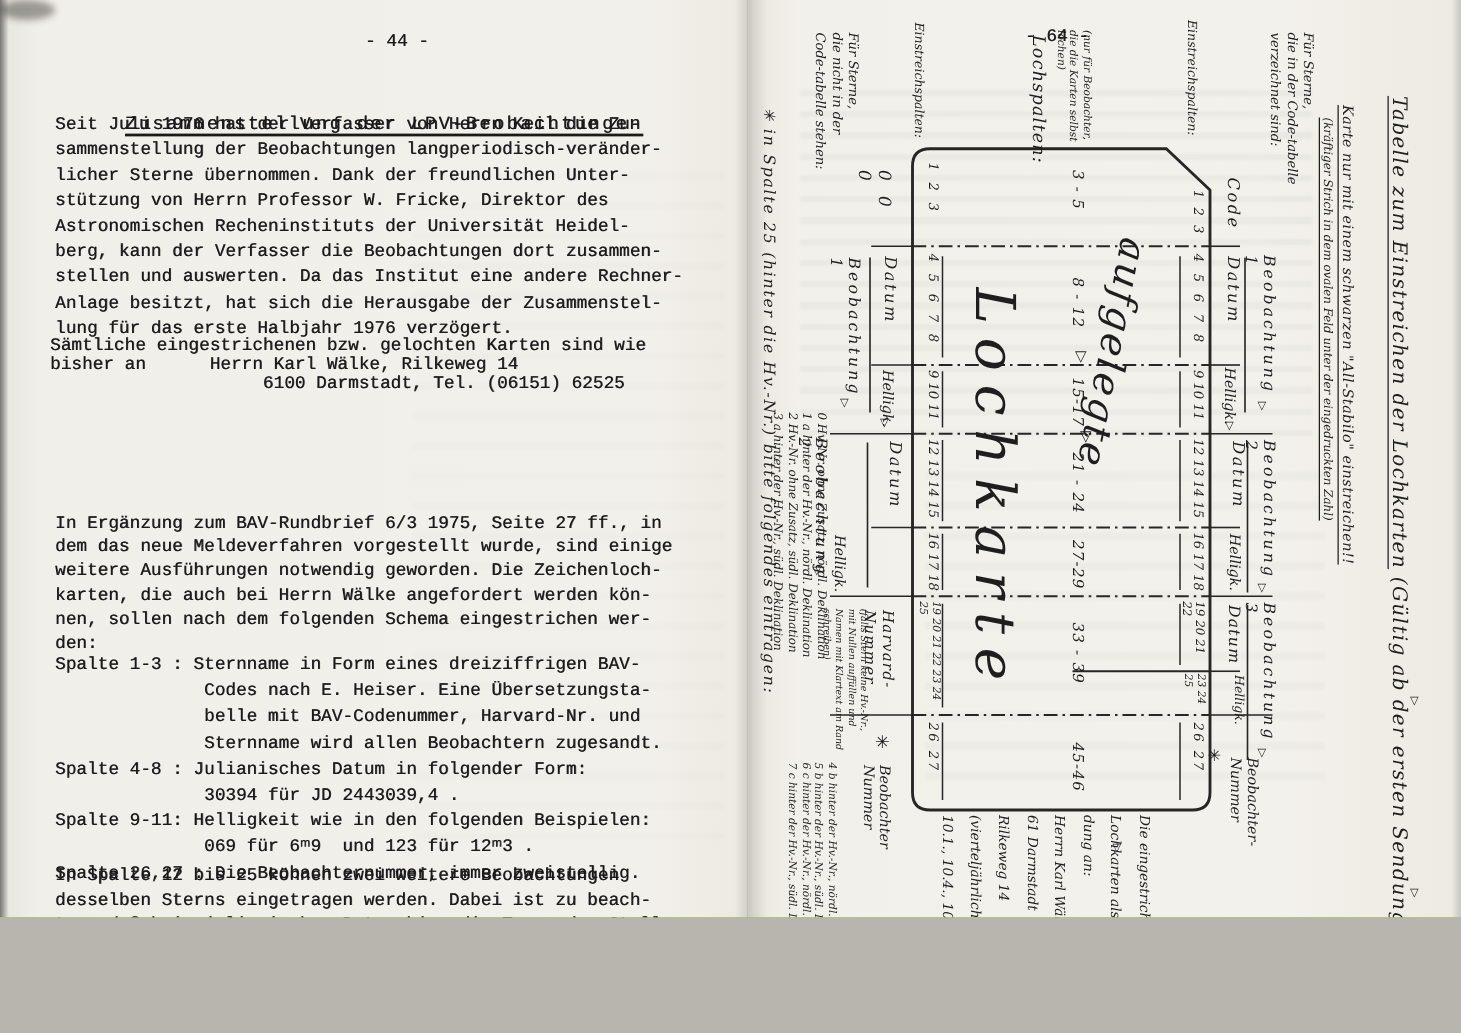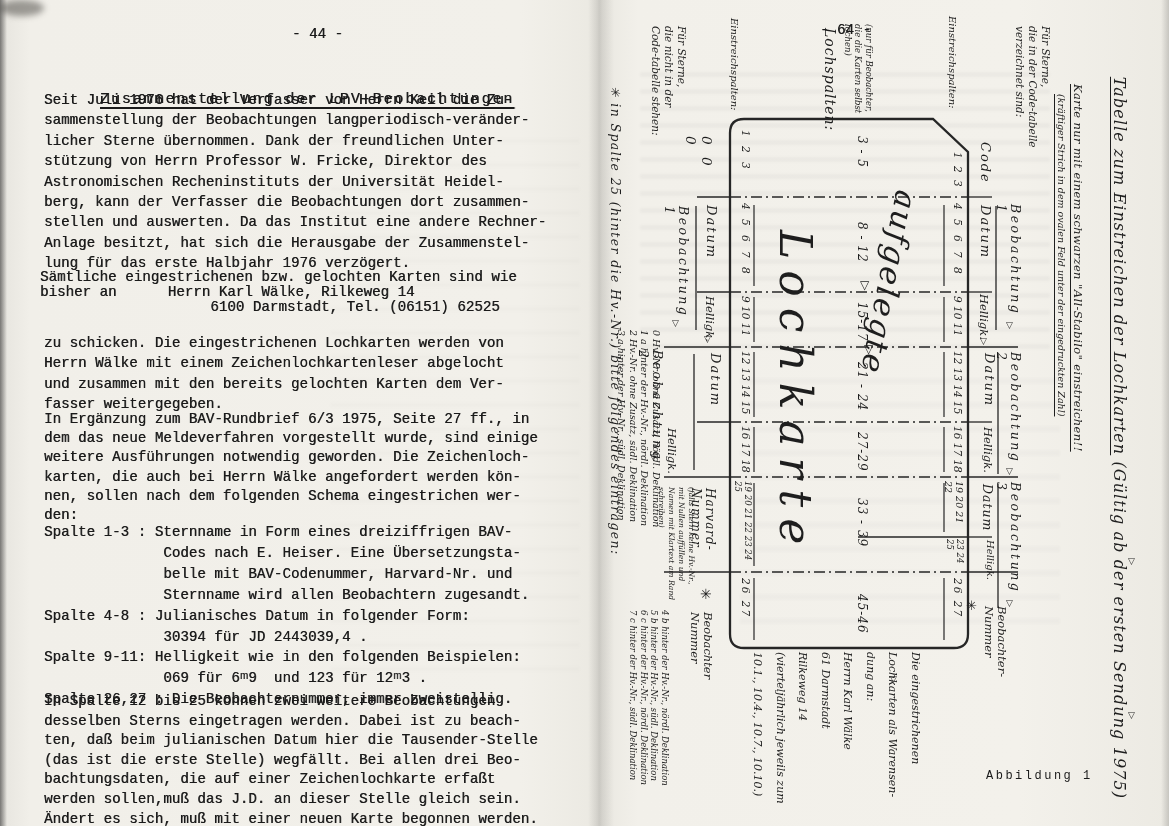--- a/index.html
+++ b/index.html
@@ -1,16 +1,16 @@
 <!DOCTYPE html>
 <html><head>
 <meta charset="utf-8">
 <style>
   html,body{margin:0;padding:0;background:#b8b5ae;}
-  #scan{position:relative;width:1169px;height:826px;overflow:hidden;
+  #scan{position:relative;width:1169px;height:734px;overflow:hidden;
         background:#84cc16;font-family:"Liberation Sans",sans-serif;}
   
   .page{position:absolute;top:0;bottom:0;}
   #page-44{left:0;width:598px;background:linear-gradient(90deg,#e7e5df 0,#f1efe9 30px,#f2f0ea 520px,#ecead f 598px);}
   #page-44{background:linear-gradient(90deg,#e6e4de 0,#f1efe9 30px,#f2f0ea 520px,#ebe9e2 598px);}
   #page-45{left:598px;width:571px;background:linear-gradient(90deg,#e9e7e0 0,#f2f0ea 40px,#f3f1eb 420px,#eceae3 571px);}
   .gutter{position:absolute;top:0;bottom:0;left:588px;width:26px;
           background:linear-gradient(90deg,rgba(0,0,0,0) 0,rgba(20,20,20,.14) 45%,rgba(20,20,20,.10) 55%,rgba(0,0,0,0) 100%);}
   .edge-left{position:absolute;top:0;bottom:0;left:0;width:7px;background:linear-gradient(90deg,rgba(30,30,30,.55),rgba(30,30,30,0));}
   .edge-right{position:absolute;top:0;bottom:0;right:0;width:8px;background:linear-gradient(270deg,rgba(30,30,30,.18),rgba(30,30,30,0));}
@@ -63,24 +63,20 @@
 Astronomischen Recheninstituts der Universität Heidel-
 berg, kann der Verfasser die Beobachtungen dort zusammen-
 stellen und auswerten. Da das Institut eine andere Rechner-
 Anlage besitzt, hat sich die Herausgabe der Zusammenstel-
 lung für das erste Halbjahr 1976 verzögert.</div>
 
   <div class="typed" style="left:40px;top:270px;line-height:15px;">Sämtliche eingestrichenen bzw. gelochten Karten sind wie
 bisher an      Herrn Karl Wälke, Rilkeweg 14
                     6100 Darmstadt, Tel. (06151) 62525</div>
 
-  <div class="typed" style="left:44px;top:333px;">zu schicken. Die eingestrichenen Lochkarten werden von
-Herrn Wälke mit einem Zeichenlochkartenleser abgelocht
-und zusammen mit den bereits gelochten Karten dem Ver-
-fasser weitergegeben.</div>
 
   <div class="typed" style="left:44px;top:410px;line-height:19.2px;">In Ergänzung zum BAV-Rundbrief 6/3 1975, Seite 27 ff., in
 dem das neue Meldeverfahren vorgestellt wurde, sind einige
 weitere Ausführungen notwendig geworden. Die Zeichenloch-
 karten, die auch bei Herrn Wälke angefordert werden kön-
 nen, sollen nach dem folgenden Schema eingestrichen wer-
 den:</div>
 
   <div class="typed" style="left:44px;top:522px;line-height:20.9px;">Spalte 1-3 : Sternname in Form eines dreiziffrigen BAV-
               Codes nach E. Heiser. Eine Übersetzungsta-

